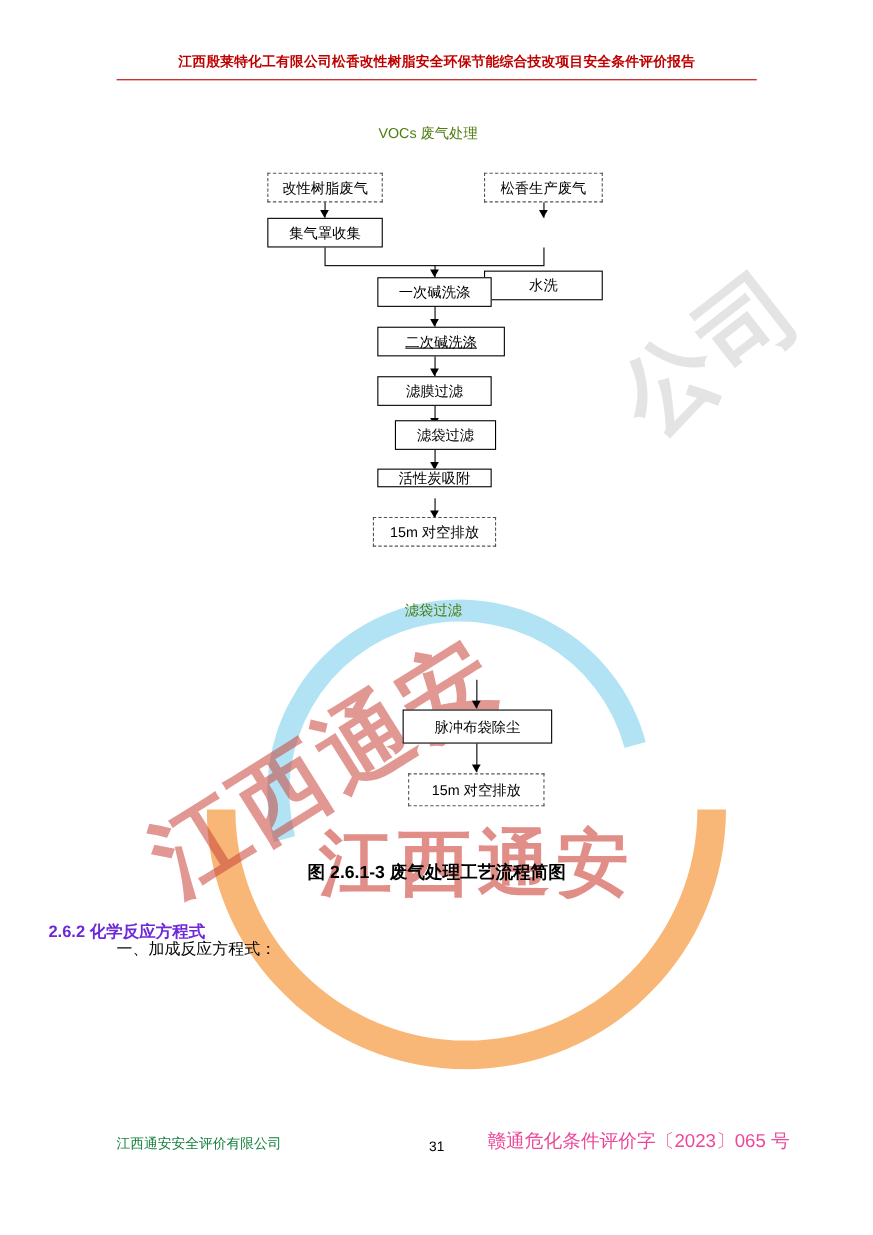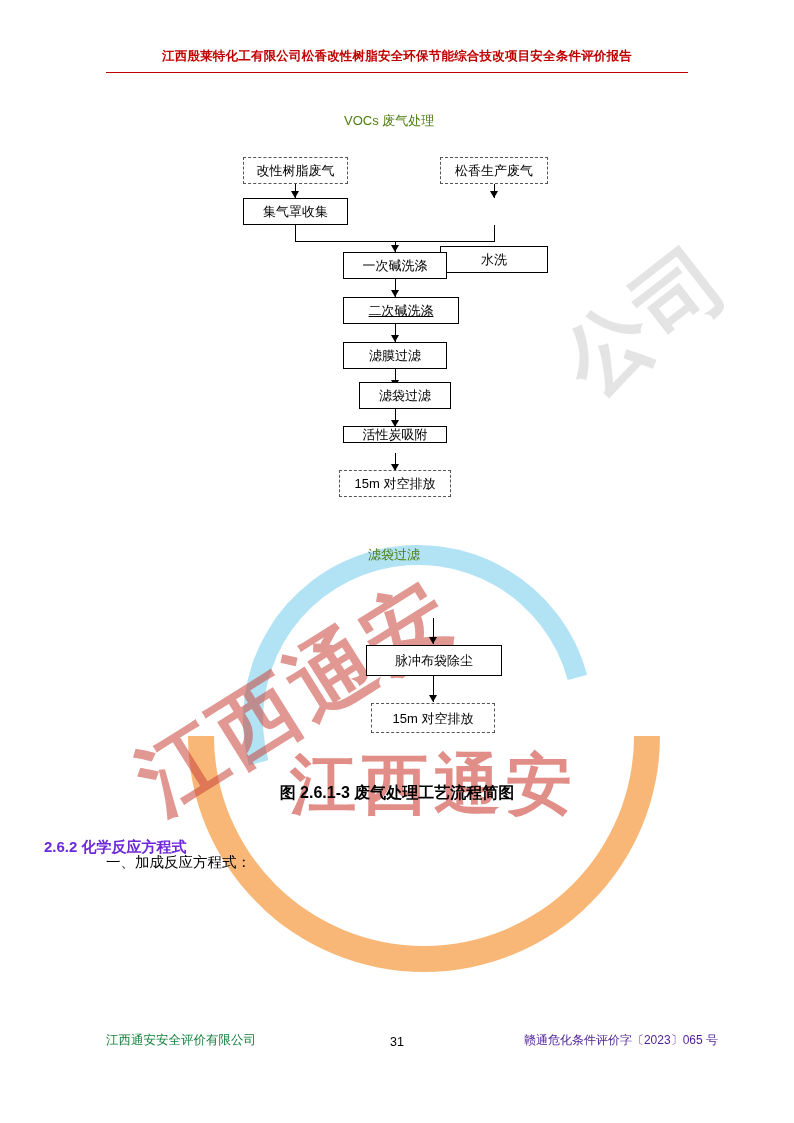--- a/index.html
+++ b/index.html
@@ -200,22 +200,22 @@
     bottom: 74px;
     width: 794px;
     text-align: center;
     font-size: 12.5px;
     color: #000;
   }
   .footer-right {
     position: absolute;
     right: 76px;
     bottom: 74px;
-    font-size: 12px;
-    color: #4c1d95;
+    font-size: 17px;
+    color: #ec4899;
   }
 </style>
 </head>
 <body>
 
 <div class="page">
 
   <div class="doc-header">江西殷莱特化工有限公司松香改性树脂安全环保节能综合技改项目安全条件评价报告</div>
   <div class="doc-header-rule"></div>
 

